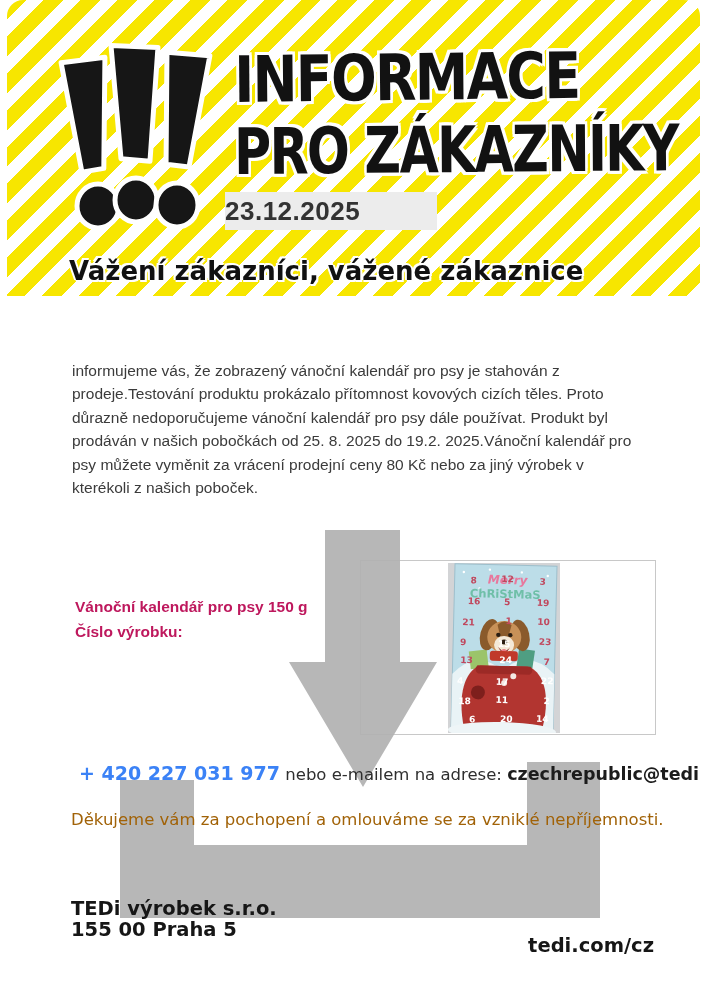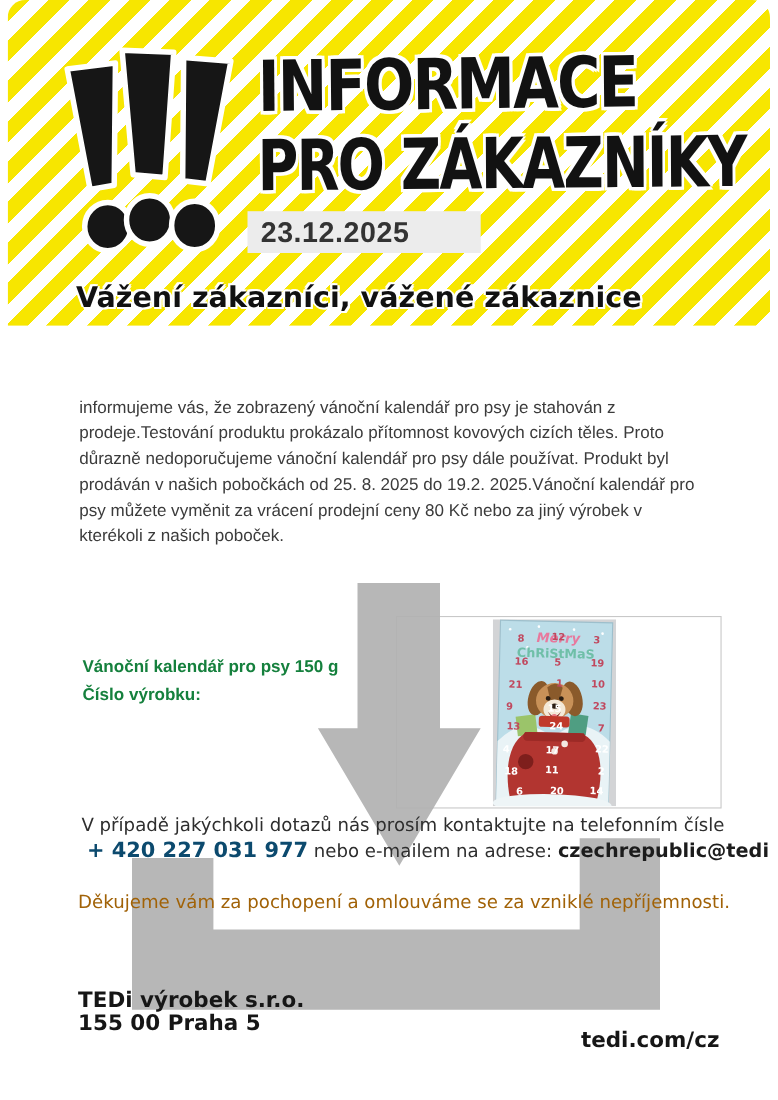--- a/index.html
+++ b/index.html
@@ -28,55 +28,55 @@
   }
   .title1{top:48px;transform:scaleX(.84) rotate(-.6deg);}
   .title2{top:120px;transform:scaleX(.79) rotate(-.4deg);}
   
   .datebox{
     position:absolute;left:218px;top:192px;width:212px;height:38px;z-index:3;
     background:var(--date-bg,#ECECEC);display:flex;align-items:center;
   }
   .datebox span{
     font-family:"Liberation Sans",sans-serif;font-weight:700;
-    font-size:26px;color:#333333;padding-left:12px;letter-spacing:.5px;
+    font-size:26px;color:#333333;letter-spacing:.5px;
   }
   
   .greeting{
     position:absolute;left:62px;top:256px;z-index:3;
     font-family:"DejaVu Sans",sans-serif;font-weight:700;
     font-size:26px;color:#111;white-space:nowrap;
     text-shadow:2px 0 0 #fff,-2px 0 0 #fff,0 2px 0 #fff,0 -2px 0 #fff,
                 2px 2px 0 #fff,-2px -2px 0 #fff;
   }
   
   .bodytext{
     position:absolute;left:65px;top:343px;width:568px;z-index:3;
     font-size:15.5px;line-height:23.5px;color:#3b3b3b;
   }
   
   .product-details{
     position:absolute;left:68px;top:594px;z-index:3;
-    font-weight:700;font-size:15.5px;line-height:25px;color:#15803d;
+    font-weight:700;font-size:15.5px;line-height:25px;color:#be185d;
   }
   
   .product-box{
     position:absolute;left:353px;top:560px;width:296px;height:175px;
     background:#ffffff;border:1px solid #c8c8c8;box-sizing:border-box;z-index:1;
   }
   .photo{position:absolute;left:441px;top:563px;width:112px;height:170px;z-index:1;}
   .cal-num{font:700 9px "DejaVu Sans",sans-serif;text-anchor:middle;}
   
   .shape{position:absolute;left:0;top:0;width:707px;height:1000px;z-index:2;pointer-events:none;}
   
   .contact1{position:absolute;left:67px;top:740px;z-index:3;
     font-family:"DejaVu Sans",sans-serif;font-size:16.5px;color:#2e2e2e;white-space:nowrap;}
   .contact2{position:absolute;left:72px;top:762px;z-index:3;
     font-family:"DejaVu Sans",sans-serif;font-size:16.5px;color:#2e2e2e;white-space:nowrap;}
-  .contact2 .phone{font-weight:700;font-size:19px;color:#0c4a6e;}
+  .contact2 .phone{font-weight:700;font-size:19px;color:#3b82f6;}
   .contact2 .email{font-weight:700;font-size:17.5px;color:#1c1c1c;}
   .thanks{position:absolute;left:64px;top:810px;z-index:3;
     font-family:"DejaVu Sans",sans-serif;font-size:16.5px;color:#a16207;white-space:nowrap;}
   
   .footer{position:absolute;left:64px;top:899px;z-index:3;
     font-family:"DejaVu Sans",sans-serif;font-weight:700;
     font-size:19.5px;line-height:20.5px;color:#161616;}
   .website{position:absolute;right:46px;top:934px;z-index:3;
     font-family:"DejaVu Sans",sans-serif;font-weight:700;
     font-size:19.5px;color:#161616;}
@@ -189,21 +189,20 @@
   <svg class="shape" viewBox="0 0 707 1000" aria-hidden="true">
     <polygon fill="var(--gray,#B1B1B1)" fill-opacity="0.92" points="318,530 393,530 393,662 430,662 356,787 282,662 318,662"></polygon>
     <path fill="var(--gray,#B1B1B1)" fill-opacity="0.92" d="M113,780 H187 V845 H520 V762 H593 V918 H113 Z"></path>
   </svg>
 
   <div class="product-details">
     <div>Vánoční kalendář pro psy 150 g</div>
     <div>Číslo výrobku:</div>
   </div>
 
-  <div class="contact1">V případě jakýchkoli dotazů nás prosím kontaktujte na telefonním čísle</div>
   <div class="contact2">
     <span class="phone">+ 420 227 031 977</span>
     <span>nebo e-mailem na adrese:</span>
     <span class="email">czechrepublic@tedi.com</span>
   </div>
   <div class="thanks">Děkujeme vám za pochopení a omlouváme se za vzniklé nepříjemnosti.</div>
 
   <div class="footer">
     <div>TEDi výrobek s.r.o.</div>
     <div>155 00 Praha 5</div>

